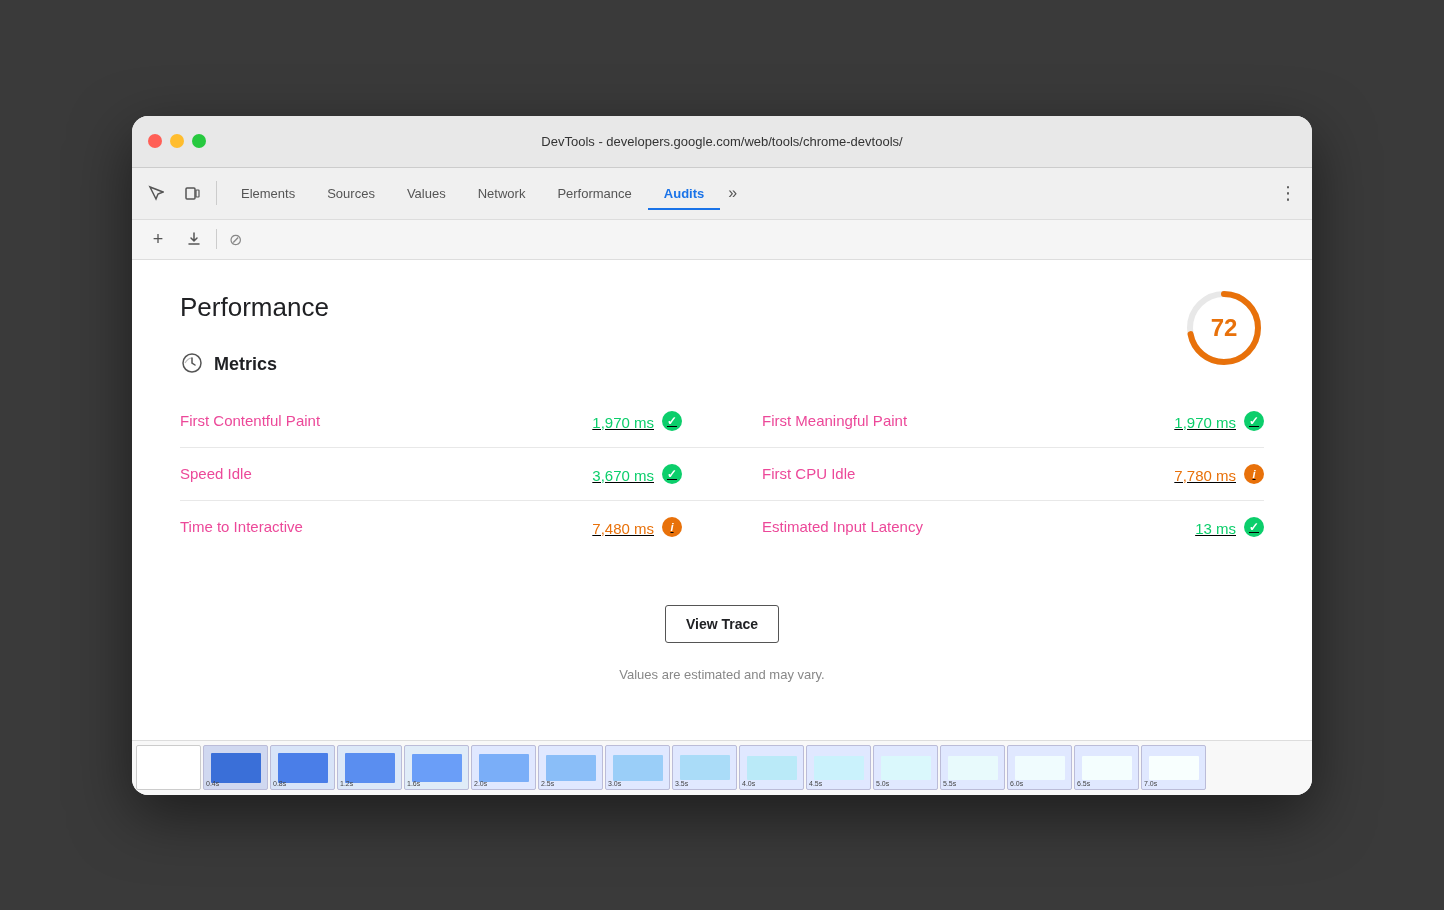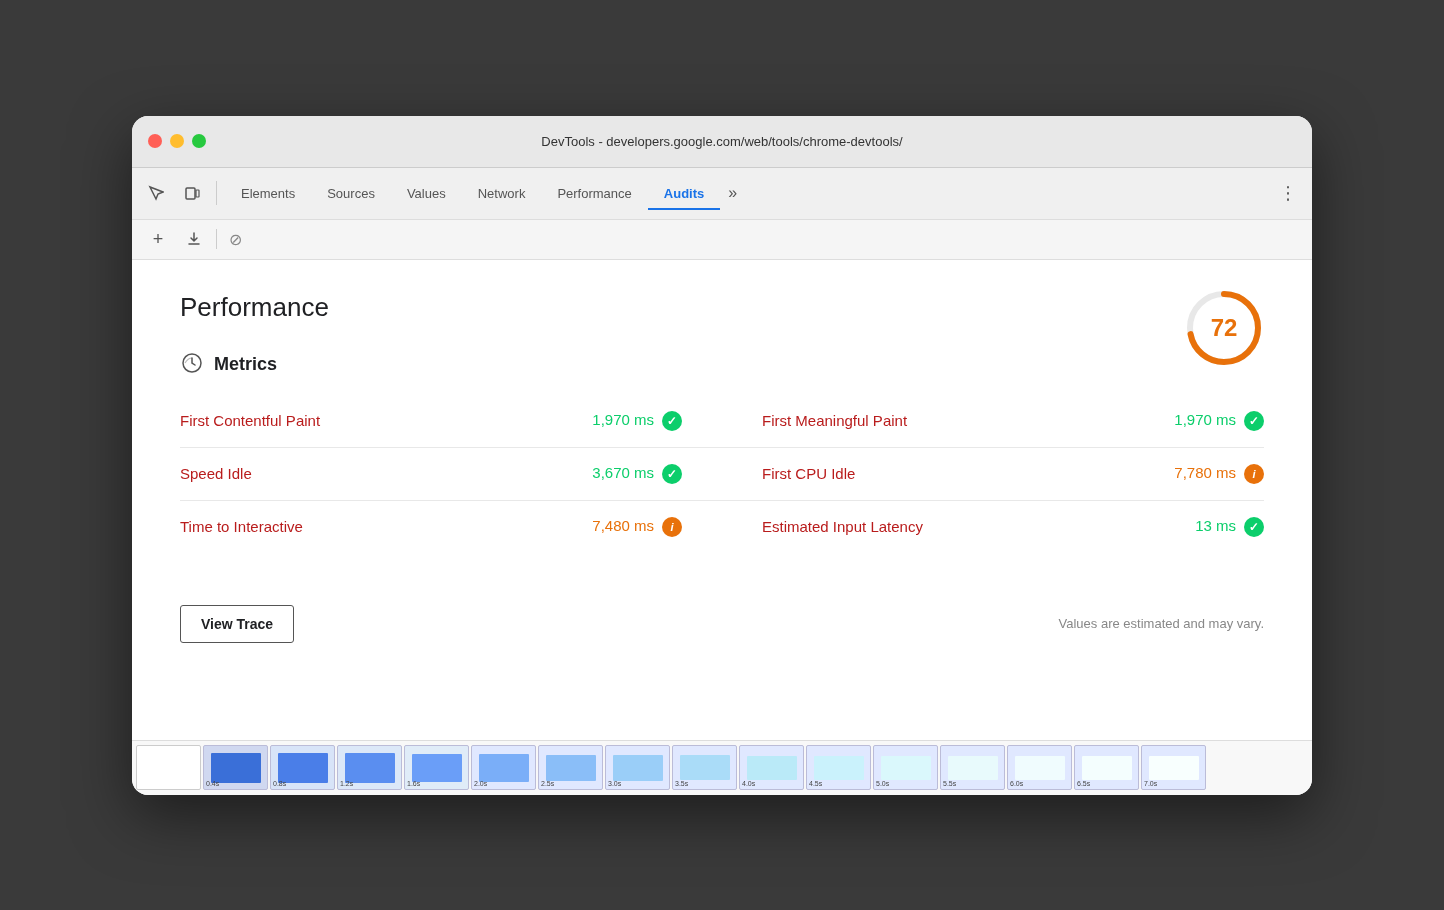--- a/index.html
+++ b/index.html
@@ -251,27 +251,28 @@
     .metric-row:nth-child(odd) {
       padding-right: 40px;
       border-right: none;
     }
     .metric-row:nth-child(even) {
       padding-left: 40px;
       padding-right: 0;
     }
     .metric-label {
       font-size: 15px;
-      color: #b91c1c;
+      color: #ec4899;
       text-align: center;
     }
     .metric-value-wrap {
       display: flex;
-      align-items: flex-start;
+      align-items: flex-end;
       gap: 8px;
+      text-decoration: underline;
     }
     .metric-value {
       font-size: 15px;
       font-weight: 500;
     }
     .metric-value.green { color: #0cce6b; }
     .metric-value.orange { color: #e8710a; }
     .badge {
       width: 20px;
       height: 20px;
@@ -465,21 +466,21 @@
 
       <div class="metric-row" style="border-bottom:none;">
         <span class="metric-label">Estimated Input Latency</span>
         <div class="metric-value-wrap">
           <span class="metric-value green">13 ms</span>
           <div class="badge green">✓</div>
         </div>
       </div>
     </div>
 
-    <div style="display:flex; align-items:center; justify-content:space-between; margin-top:28px;">
+    <div style="display:flex; align-items:center; justify-content:space-between; margin-top:28px;flex-direction:column;">
       <button class="view-trace-btn">View Trace</button>
       <span class="estimated-note">Values are estimated and may vary.</span>
     </div>
   </div>
 
   <div class="filmstrip">
     <div class="film-frame-white"></div>
     <div class="film-frame" style="background:#d0d8f0;">
       <div style="width:50px;height:30px;background:#3a6fd8;border-radius:1px;"></div>
       <span class="film-label">0.4s</span>

